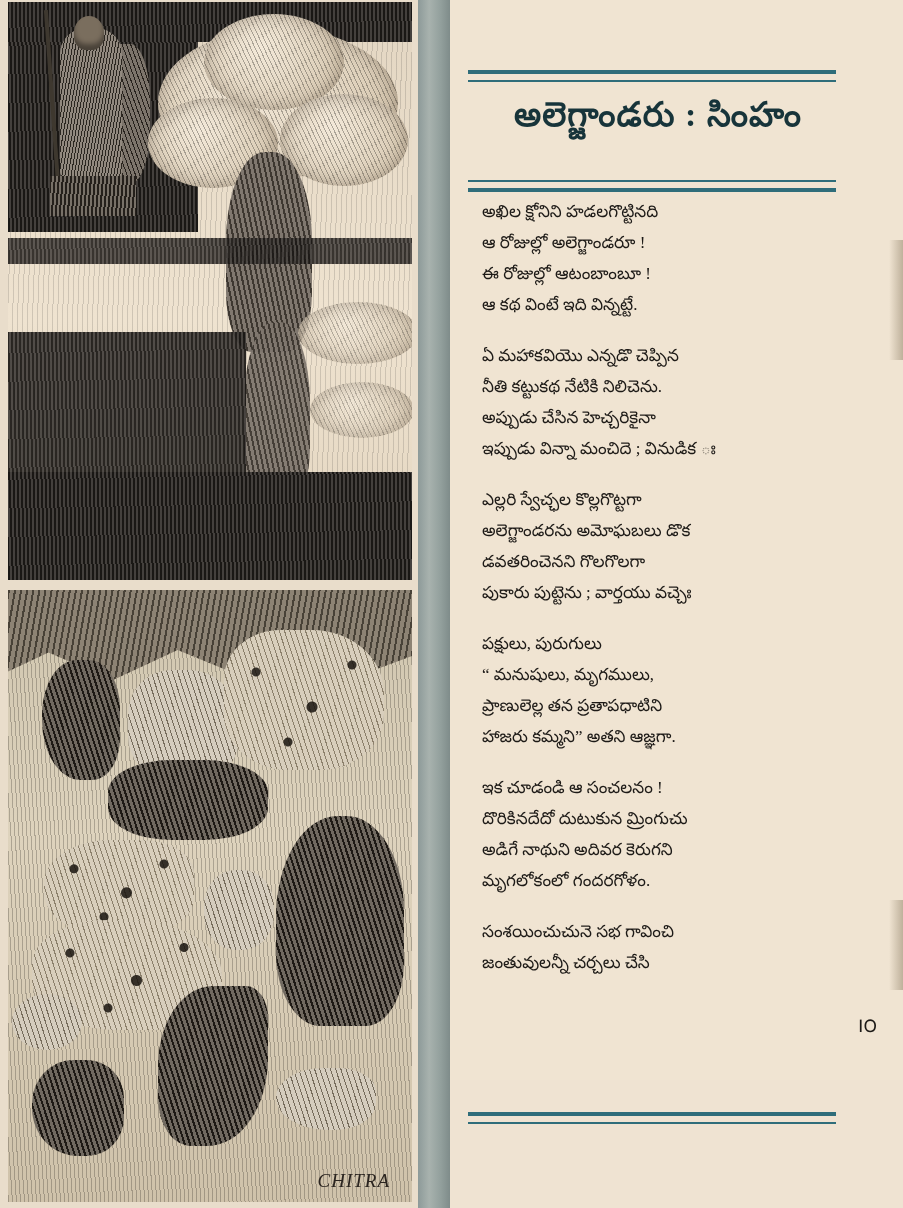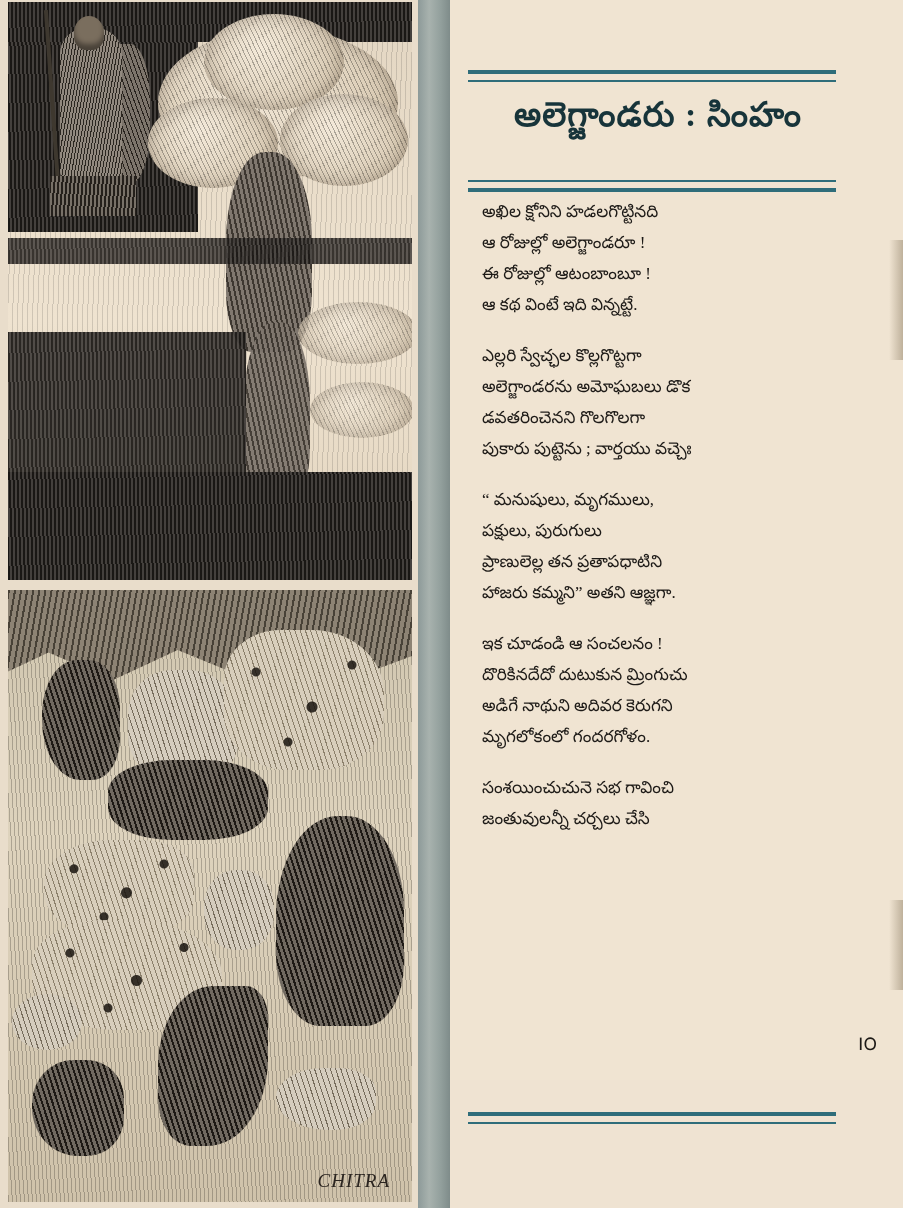--- a/index.html
+++ b/index.html
@@ -194,21 +194,21 @@
     font-family: "Liberation Serif", serif;
     font-size: 17px;
     line-height: 31px;
     color: #1d1a17;
   }
   .stanza { margin-bottom: 20px; }
   .stanza div { white-space: pre; }
 
   .folio {
     position: absolute;
-    right: 26px; bottom: 20px;
+    right: 26px; bottom: 38px;
     font-family: "Liberation Serif", serif;
     font-size: 20px;
     color: #1d1a17;
   }
   .edge-wear {
     position: absolute;
     right: 0; width: 14px;
     background: linear-gradient(90deg, rgba(200,185,160,0) , rgba(150,135,110,.55));
   }
 </style>
@@ -283,28 +283,34 @@
     <div class="rule thick" style="top:188px;"></div>
 
     <div class="poem">
       <div class="stanza">
         <div>అఖిల క్షోనిని హడలగొట్టినది</div>
         <div>ఆ రోజుల్లో అలెగ్జాండరూ !</div>
         <div>ఈ రోజుల్లో ఆటంబాంబూ !</div>
         <div>ఆ కథ వింటే ఇది విన్నట్టే.</div>
       </div>
       <div class="stanza">
+        <div>ఏ మహాకవియొ ఎన్నడొ చెప్పిన</div>
+        <div>నీతి కట్టుకథ నేటికి నిలిచెను.</div>
+        <div>అప్పుడు చేసిన హెచ్చరికైనా</div>
+        <div>ఇప్పుడు విన్నా మంచిదె ; వినుడిక ః</div>
+      </div>
+      <div class="stanza">
         <div>ఎల్లరి స్వేచ్ఛల కొల్లగొట్టగా</div>
         <div>అలెగ్జాండరను అమోఘబలు డొక</div>
         <div>డవతరించెనని గొలగొలగా</div>
         <div>పుకారు పుట్టెను ; వార్తయు వచ్చెః</div>
       </div>
       <div class="stanza">
+        <div>పక్షులు, పురుగులు</div>
         <div>“ మనుషులు, మృగములు,</div>
-        <div>పక్షులు, పురుగులు</div>
         <div>ప్రాణులెల్ల తన ప్రతాపధాటిని</div>
         <div>హాజరు కమ్మని” అతని ఆజ్ఞగా.</div>
       </div>
       <div class="stanza">
         <div>ఇక చూడండి ఆ సంచలనం !</div>
         <div>దొరికినదేదో దుటుకున మ్రింగుచు</div>
         <div>అడిగే నాథుని అదివర కెరుగని</div>
         <div>మృగలోకంలో గందరగోళం.</div>
       </div>
       <div class="stanza">

